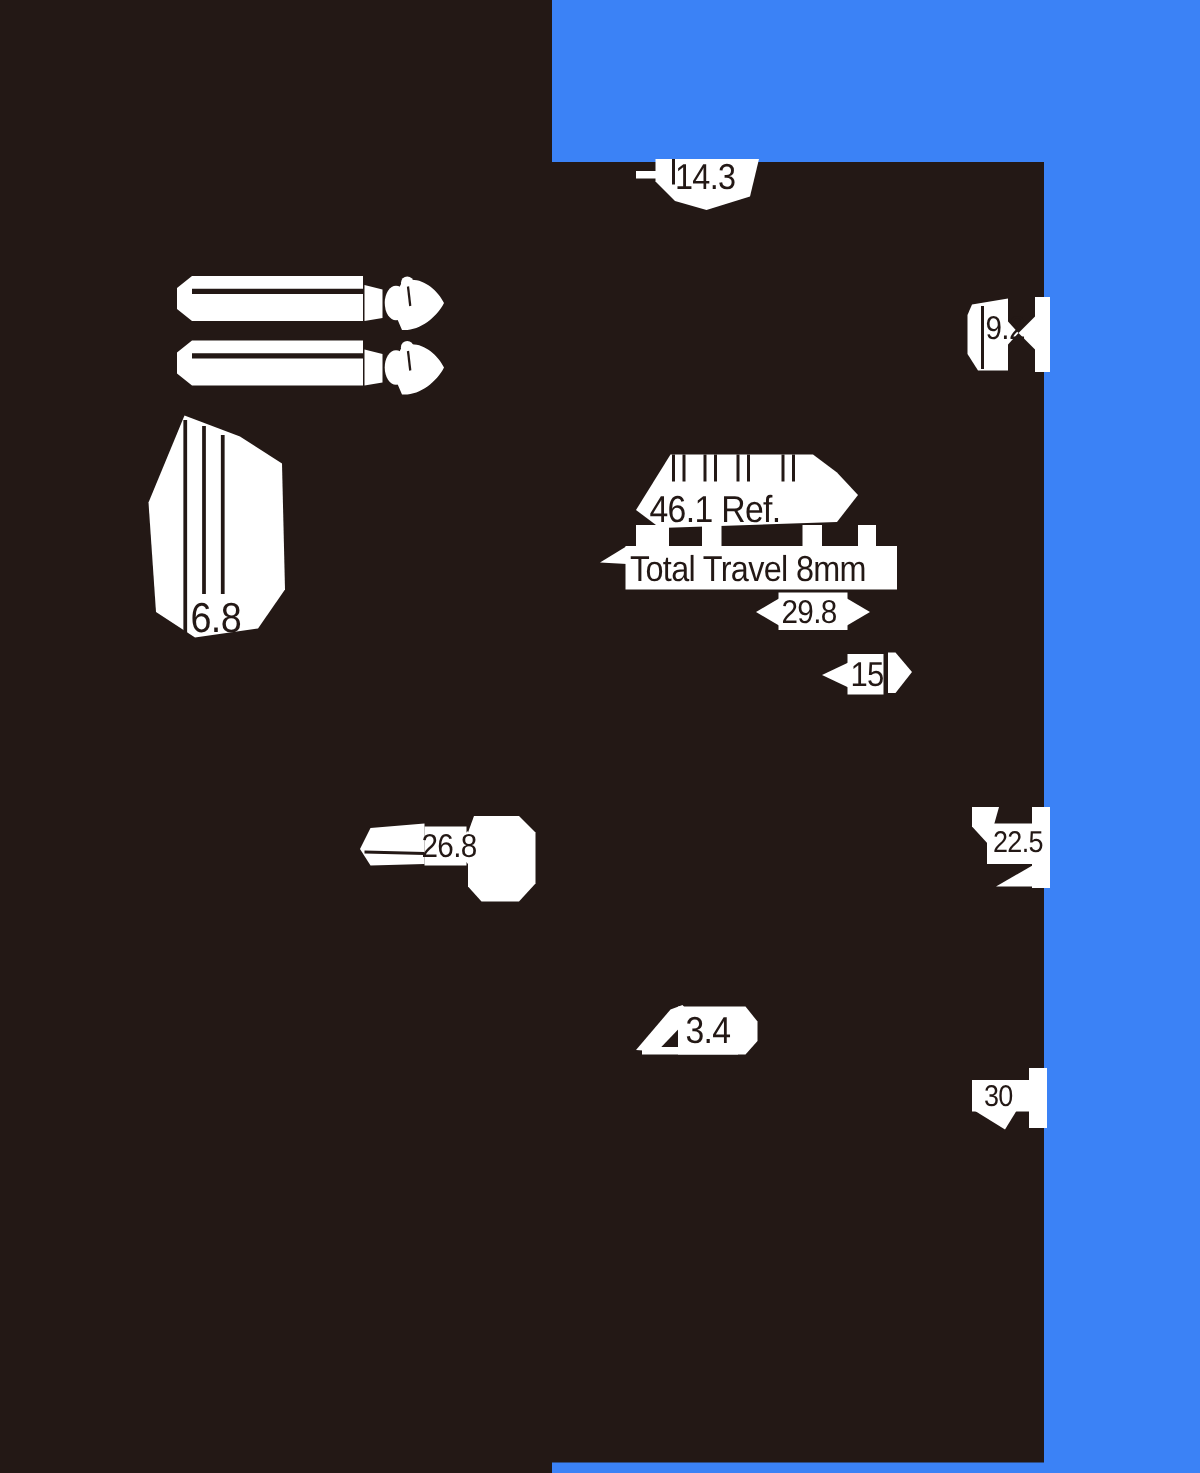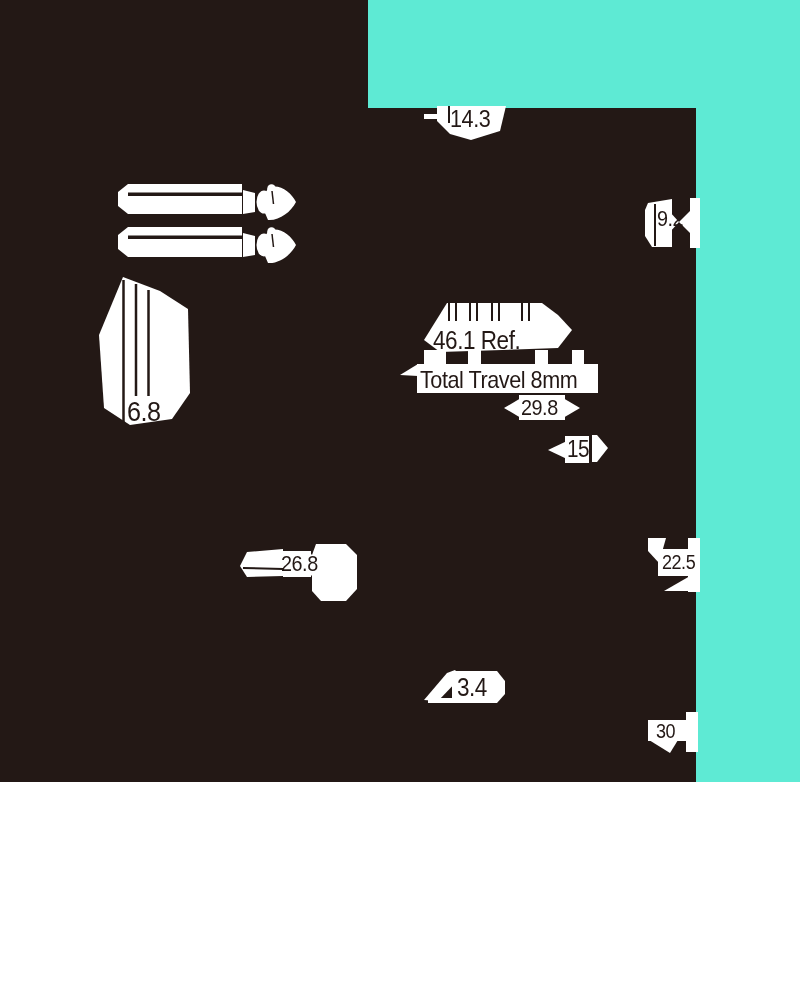--- a/index.html
+++ b/index.html
@@ -1,19 +1,19 @@
 <!DOCTYPE html>
 <html><head>
 <meta charset="utf-8">
 <style>
   html,body{margin:0;padding:0;background:#ffffff;}
   #stage{
     position:relative;
-    width:800px;height:782px;
-    background:#5eead4;
+    width:800px;height:982px;
+    background:#3b82f6;
     overflow:hidden;
     font-family:"Liberation Sans",sans-serif;
   }
   #drawing{position:absolute;left:0;top:0;}
   .dim{
     position:absolute;
     color:#231815;
     line-height:1;
     white-space:nowrap;
     transform:scaleX(0.9);

